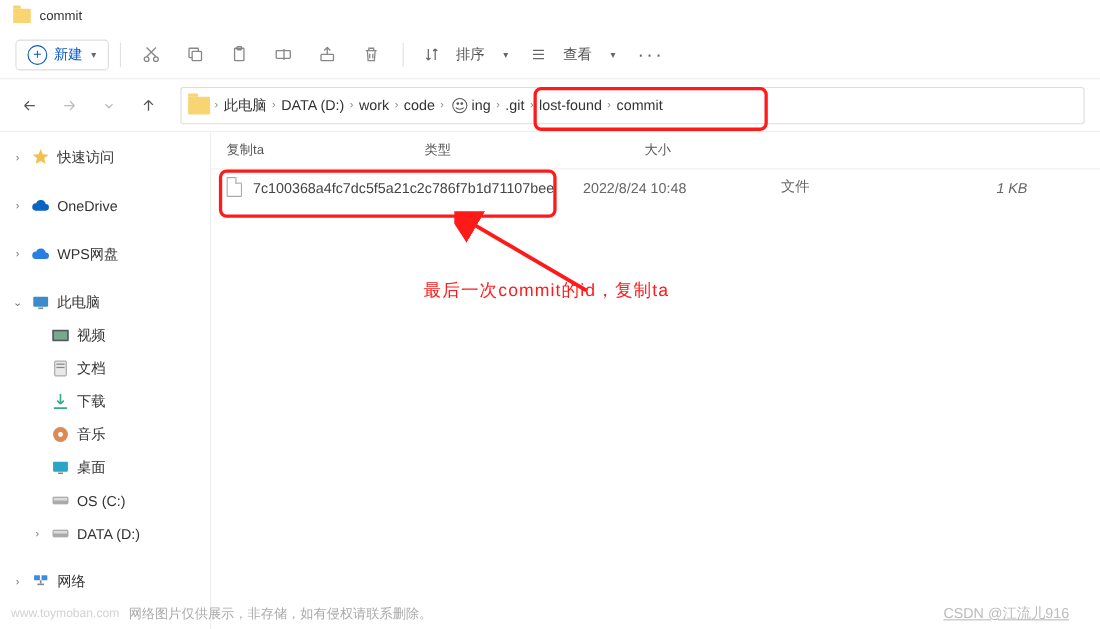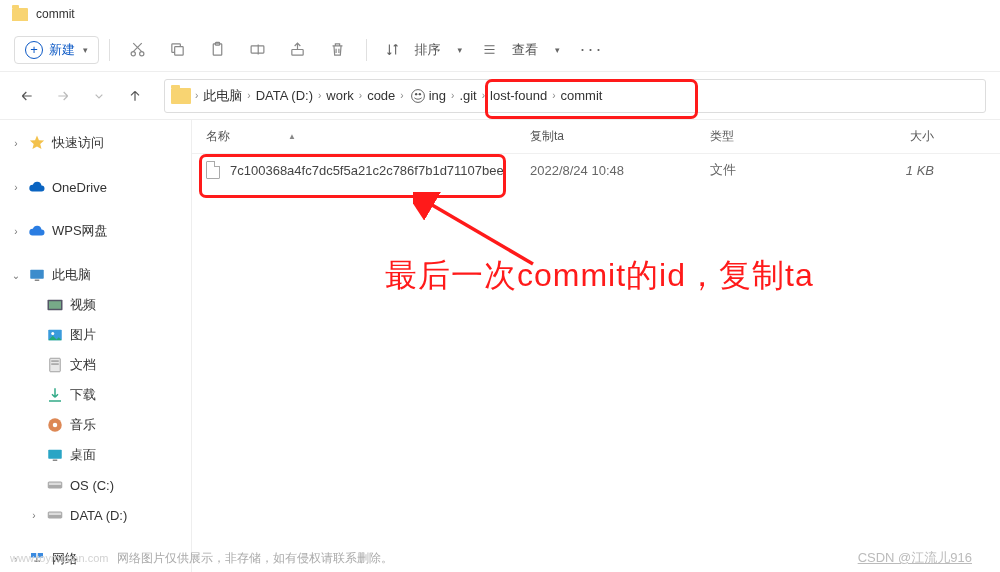--- a/index.html
+++ b/index.html
@@ -60,21 +60,21 @@
 .file-ico::before { content: ''; position: absolute; top: -1px; right: -1px; width: 5px; height: 5px; background: #fff; border-left: 1px solid #aaa; border-bottom: 1px solid #aaa; }
 .row .col-name { width: 324px; padding-left: 0; }
 .row .col-date, .row .col-type { color: #666; }
 .row .col-size { color: #666; font-style: italic; }
 
 
 .annot { position: absolute; pointer-events: none; }
 .red-box-bc { border: 3px solid #ff1a1a; border-radius: 7px; top: 79px; left: 485px; width: 213px; height: 40px; z-index: 5; }
 .red-box-file { border: 3px solid #ff1a1a; border-radius: 7px; top: 154px; left: 199px; width: 307px; height: 44px; z-index: 5; }
 .arrow-svg { top: 192px; left: 413px; width: 130px; height: 79px; z-index: 5; }
-.annot-text { top: 254px; left: 385px; color: #ff1a1a; font-size: 32px; font-weight: 400; letter-spacing: 1px; white-space: nowrap; z-index: 5; }
+.annot-text { top: 254px; left: 385px; color: #ff1a1a; font-size: 16px; font-weight: 400; letter-spacing: 1px; white-space: nowrap; z-index: 5; }
 
 
 .wm1 { position: absolute; bottom: 8px; left: 10px; font-size: 11px; color: #d2d2d2; margin-top: 26px; }
 .wm2 { position: absolute; bottom: 5px; left: 117px; font-size: 12px; color: #aaa; }
 .wm3 { position: absolute; bottom: 5px; right: 28px; font-size: 13px; color: #bbb; text-decoration: underline; }
 
 
 .ic-star { fill: #f3c14b; }
 .ic-onedrive { fill: #0a64c1; }
 .ic-wps { fill: #2a7de2; }
@@ -250,31 +250,20 @@
             <rect x="2" y="5" width="20" height="14" rx="1" fill="#556"></rect>
             <rect x="4" y="7" width="16" height="10" fill="#7a8"></rect>
           </svg>
         </span>
         <span>视频</span>
       </div>
     <div class="sb-item child">
         <span class="sb-chev hidden">›</span>
         <span class="sb-icon">
           <svg viewBox="0 0 24 24">
-            <rect x="3" y="5" width="18" height="14" rx="1" fill="#3a9bdc"></rect>
-            <circle cx="9" cy="10" r="2" fill="#fff"></circle>
-            <path d="M3 19l6-6 5 5 3-3 4 4H3z" fill="#2a7"></path>
-          </svg>
-        </span>
-        <span>图片</span>
-      </div>
-    <div class="sb-item child">
-        <span class="sb-chev hidden">›</span>
-        <span class="sb-icon">
-          <svg viewBox="0 0 24 24">
             <rect x="5" y="3" width="14" height="18" rx="1" fill="#e8e8e8" stroke="#888"></rect>
             <rect x="7" y="6" width="10" height="1.5" fill="#888"></rect>
             <rect x="7" y="10" width="10" height="1.5" fill="#888"></rect>
           </svg>
         </span>
         <span>文档</span>
       </div>
     <div class="sb-item child">
         <span class="sb-chev hidden">›</span>
         <span class="sb-icon">
@@ -334,24 +323,20 @@
             <rect x="8" y="14" width="8" height="2" fill="#888"></rect>
             <rect x="11" y="10" width="2" height="4" fill="#888"></rect>
           </svg>
         </span>
         <span>网络</span>
       </div>
   </div>
 
   <div class="content">
     <div class="headers">
-      <div class="col col-name">
-          <span>名称</span>
-          <span class="sort-up">▲</span>
-        </div>
       <div class="col col-date">复制ta</div>
       <div class="col col-type">类型</div>
       <div class="col col-size">大小</div>
     </div>
     <div class="row">
       <div class="col col-name">
           <span class="file-ico"></span>
           <span>7c100368a4fc7dc5f5a21c2c786f7b1d71107bee</span>
         </div>
       <div class="col col-date">2022/8/24 10:48</div>

